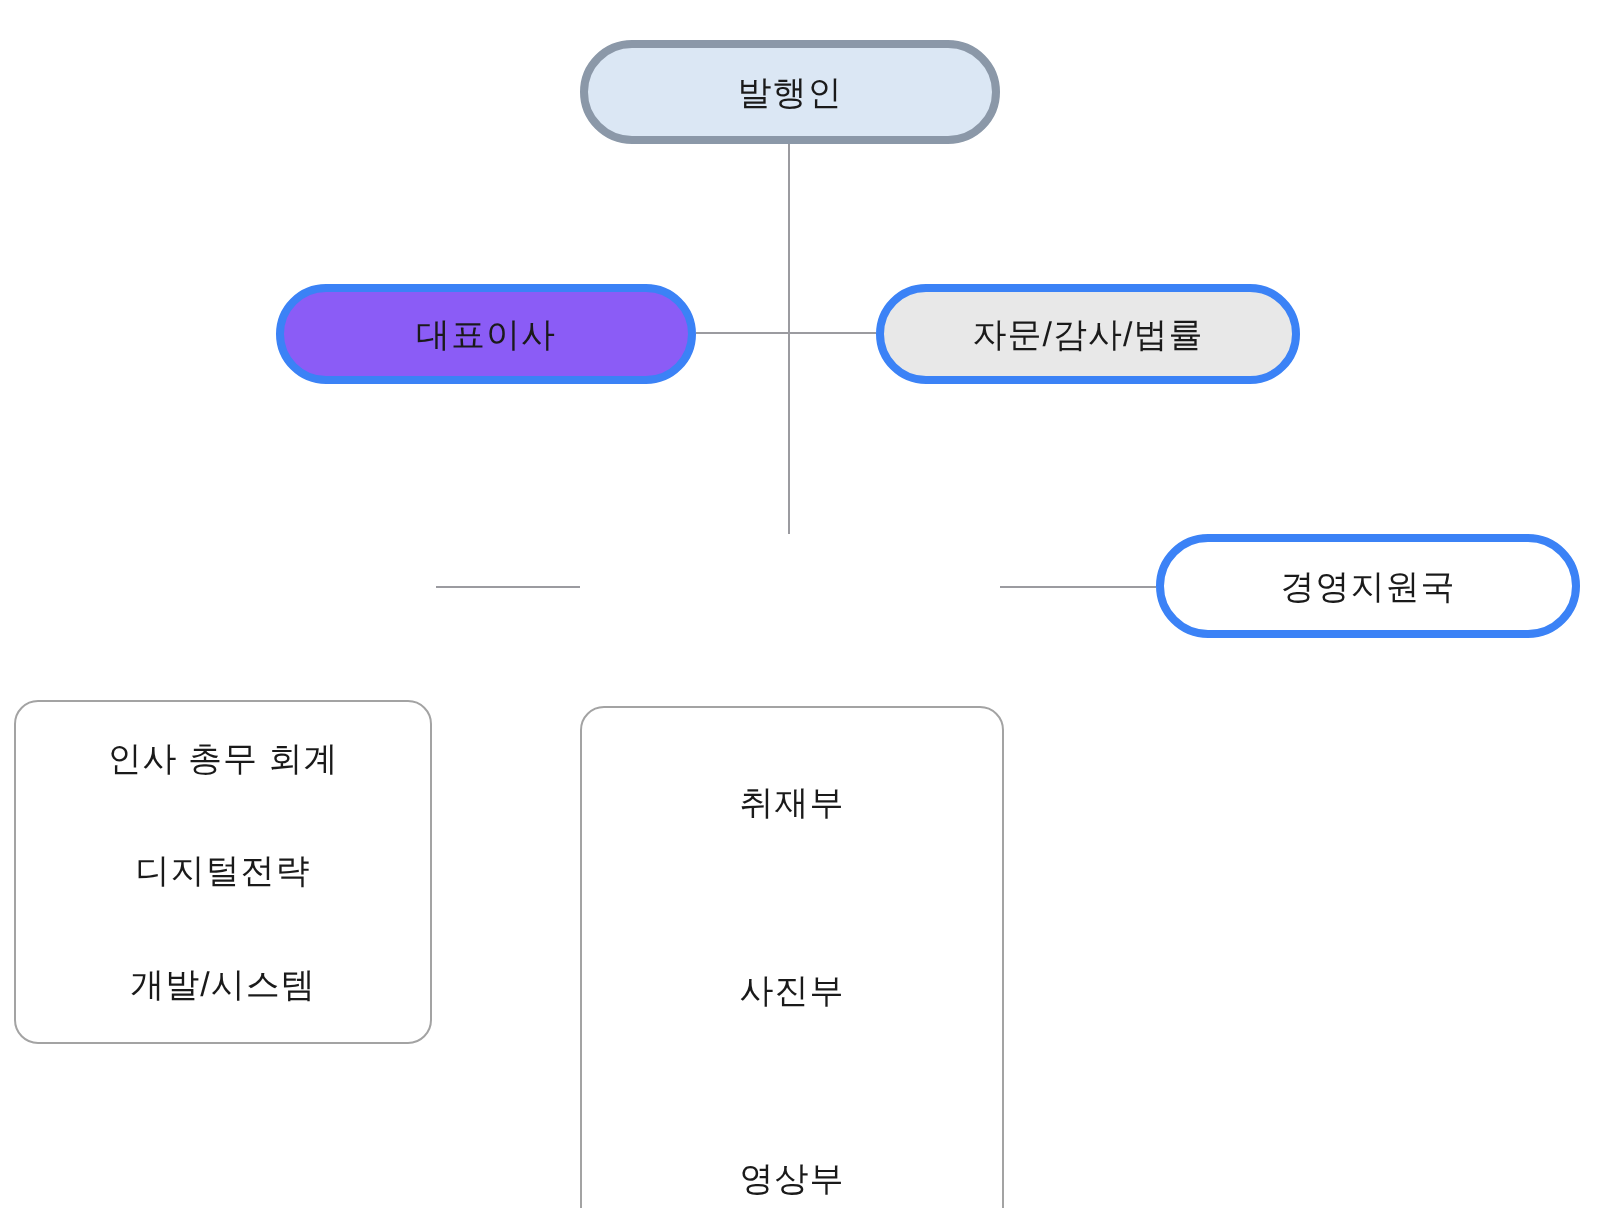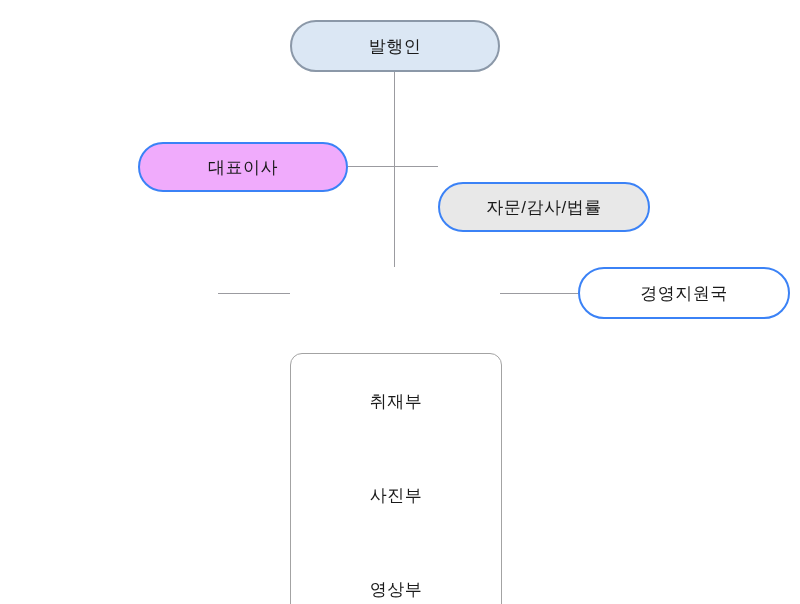--- a/index.html
+++ b/index.html
@@ -21,37 +21,36 @@
     align-items: center;
     justify-content: center;
     box-sizing: border-box;
     font-size: 17px;
     color: #1a1a1a;
     letter-spacing: 0.5px;
     text-align: center;
   }
   .pill {
     border-radius: 27px;
-    border: 2px solid #3b82f6;
+    border: 4px solid #3b82f6;
     background: #ffffff;
   }
   .pill-publisher {
     left: 290px; top: 20px; width: 210px; height: 52px;
     background: #dbe7f4;
     border-color: #8b98a8;
   }
   .pill-ceo {
     left: 138px; top: 142px; width: 210px; height: 50px;
-    background: #f0abfc;
+    background: #8b5cf6;
     align-items: center;
   }
   .pill-advisory {
     left: 438px; top: 142px; width: 212px; height: 50px;
     background: #e8e8e8;
-    margin-top: 40px;
   }
   .pill-mgmt    { left: 7px;   top: 267px; width: 211px; height: 53px; }
   .pill-edit    { left: 290px; top: 267px; width: 210px; height: 53px; }
   .pill-ad      { left: 578px; top: 267px; width: 212px; height: 52px; }
 
   .rect {
     position: absolute;
     box-sizing: border-box;
     border: 1px solid #a3a3a3;
     border-radius: 12px;
@@ -97,20 +96,25 @@
     <span>대표이사</span>
   </div>
   <div class="node pill pill-advisory">
     <span>자문/감사/법률</span>
   </div>
 
   <div class="node pill pill-ad">
     <span>경영지원국</span>
   </div>
 
+  <div class="rect rect-mgmt">
+    <div class="item">인사 총무 회계</div>
+    <div class="item">디지털전략</div>
+    <div class="item">개발/시스템</div>
+  </div>
 
   <div class="rect rect-edit">
     <div class="item">취재부</div>
     <div class="item">사진부</div>
     <div class="item">영상부</div>
   </div>
 
 </div>
 
 </body></html>

